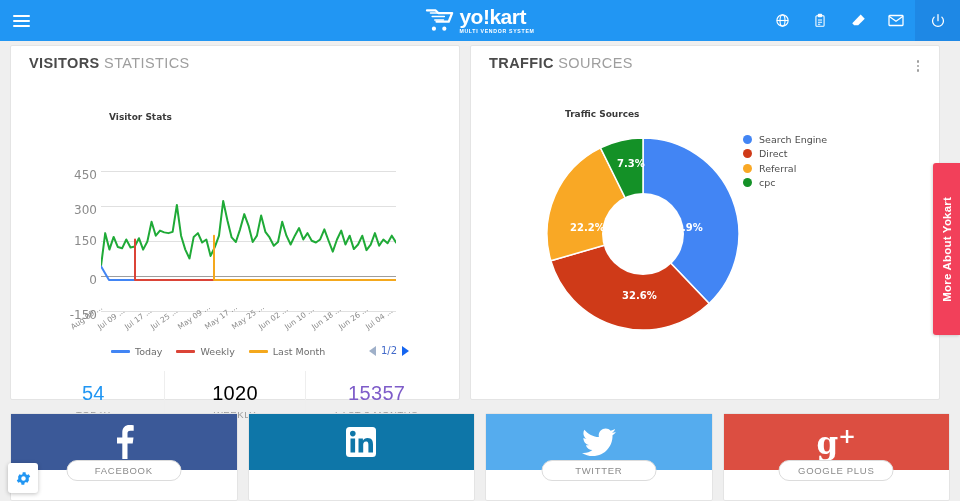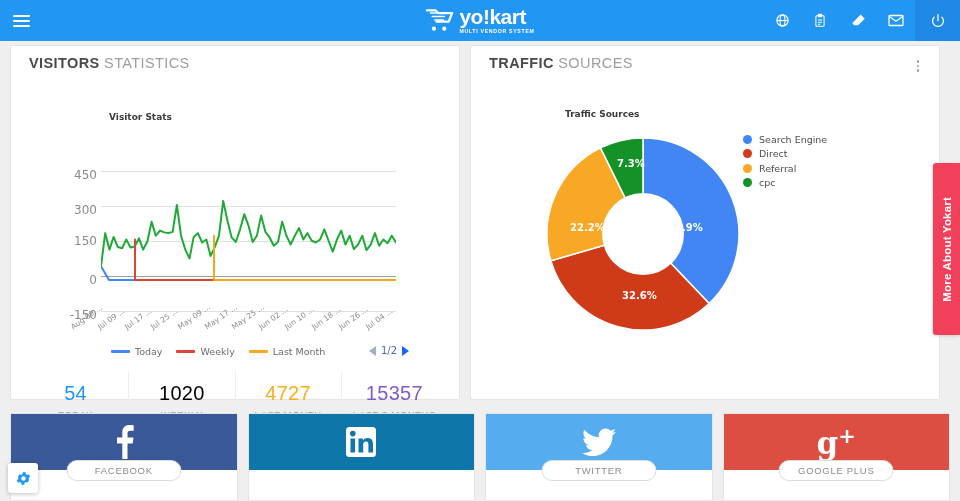--- a/index.html
+++ b/index.html
@@ -314,24 +314,20 @@
     <div class="stats">
       <div class="stat">
         <div class="stat-num" style="color:#2196f3">54</div>
         <div class="stat-lbl">TODAY</div>
       </div>
       <div class="stat">
         <div class="stat-num" style="color:#000000">1020</div>
         <div class="stat-lbl">WEEKLY</div>
       </div>
       <div class="stat">
-        <div class="stat-num" style="color:#f5b01a">4727</div>
-        <div class="stat-lbl">LAST MONTH</div>
-      </div>
-      <div class="stat">
         <div class="stat-num" style="color:#7e5cc9">15357</div>
         <div class="stat-lbl">LAST 3 MONTHS</div>
       </div>
     </div>
   </div>
 
   <div class="panel" id="panel-traffic">
     <div class="panel-title">
       <span class="b">TRAFFIC</span>
       <span class="l">SOURCES</span>

